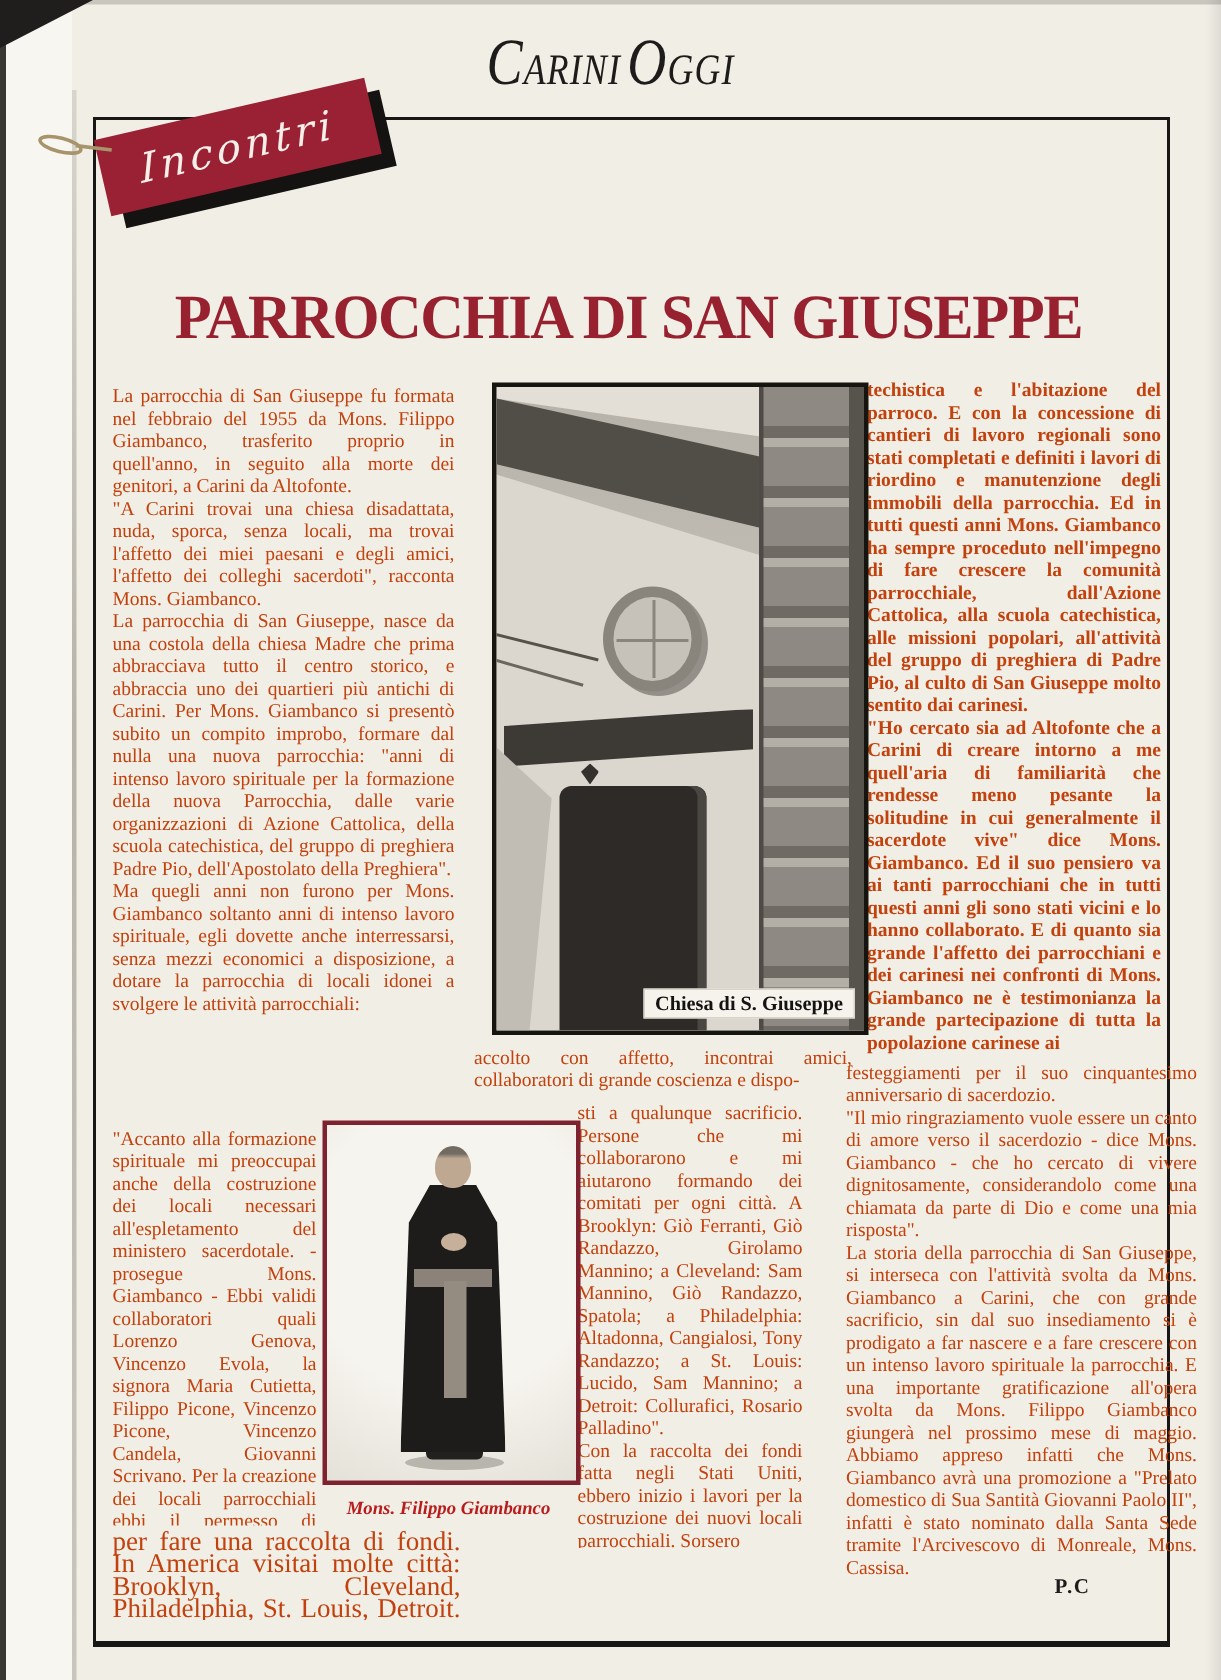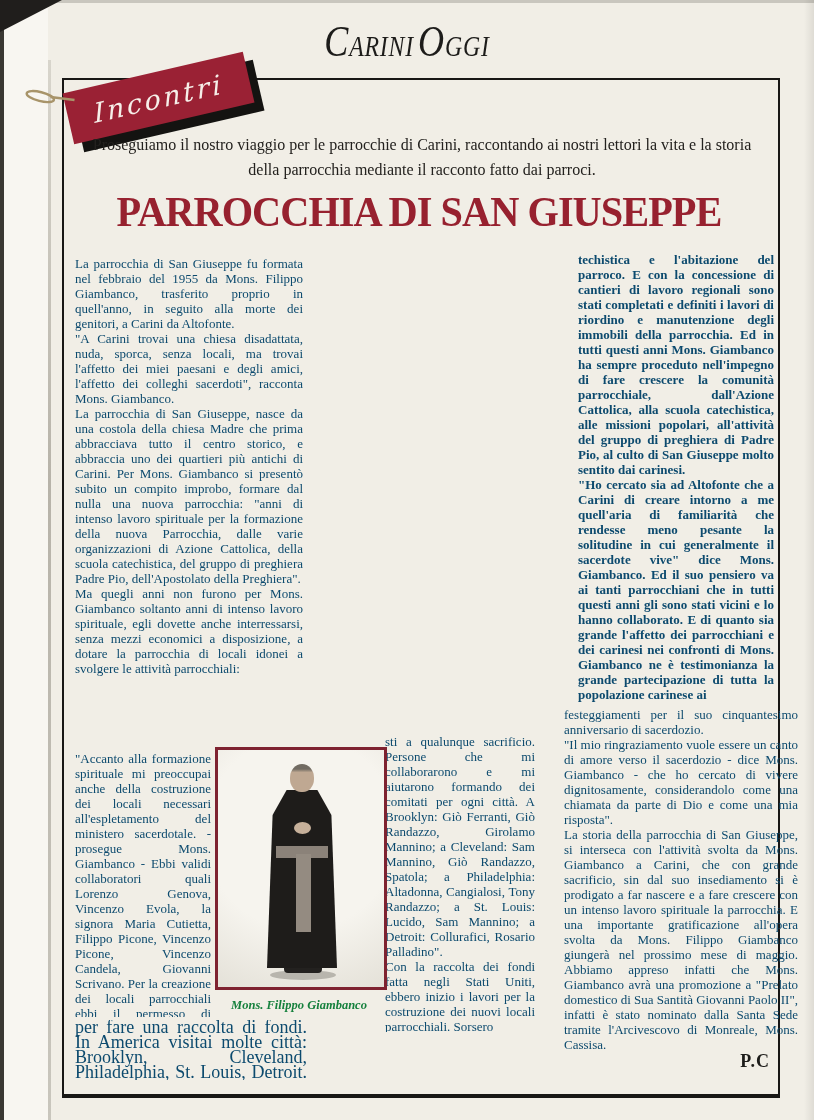--- a/index.html
+++ b/index.html
@@ -41,31 +41,31 @@
 
   
   .intro{position:absolute;left:92px;top:132px;width:660px;text-align:center;
          font-size:16px;line-height:25px;color:#23211e;}
   .headline{position:absolute;left:62px;top:188px;width:714px;text-align:center;
             font-size:42px;font-weight:bold;color:#97212f;letter-spacing:-1px;
             transform:scaleX(.96);}
 
   
   .txt{position:absolute;text-align:justify;font-size:13px;line-height:15px;
-       white-space:pre-line;overflow:hidden;color:#0c4a6e;}
+       white-space:pre-line;overflow:hidden;color:#c2410c;}
   #col1a{left:75px;top:256px;width:228px;height:494px;}
   #col1b{left:75px;top:751px;width:136px;height:266px;}
   #col1c{left:75px;top:1020px;width:232px;height:60px;font-size:18px;}
   #col2a{left:316px;top:697px;width:252px;height:36px;}
   #col2b{left:385px;top:734px;width:150px;height:298px;}
   #col2c{left:316px;top:1035px;width:252px;height:52px;font-size:13.5px;}
   #col3a{left:578px;top:252px;width:196px;height:454px;font-weight:bold;}
   #col3b{left:564px;top:707px;width:234px;height:346px;}
-  .byline{position:absolute;left:660px;top:1051px;width:110px;text-align:right;
-          font-weight:bold;font-size:18px;letter-spacing:1px;}
+  .byline{position:absolute;left:660px;top:1051px;width:110px;text-align:center;
+          font-weight:bold;font-size:14px;letter-spacing:1px;}
 
   
   .church{position:absolute;left:328px;top:255px;width:245px;height:429px;
           border:3px solid #15140f;background:linear-gradient(#b6b1a9,#d6d2c9);overflow:hidden;}
   .ch-roof{position:absolute;left:0;top:0;width:100%;height:30%;background:#514d47;
            clip-path:polygon(0 6%,100% 48%,100% 86%,0 40%);}
   .ch-sky{position:absolute;left:0;top:0;width:100%;height:10%;background:#e3dfd7;
           clip-path:polygon(0 0,100% 0,100% 100%,0 18%);}
   .ch-facade{position:absolute;left:0;top:10%;width:72%;height:90%;background:#dcd7ce;
              clip-path:polygon(0 4%,100% 18%,100% 100%,0 100%);}
@@ -101,21 +101,21 @@
            background:linear-gradient(#716b62 18%,#bfa892 30%);}
   .pr-body{position:absolute;left:49px;top:40px;width:70px;height:178px;background:#1e1c1a;
            clip-path:polygon(28% 0,72% 0,92% 14%,100% 100%,0 100%,8% 14%);}
   .pr-hands{position:absolute;left:76px;top:72px;width:17px;height:12px;border-radius:50%;background:#c6b09a;}
   .pr-sash{position:absolute;left:58px;top:96px;width:52px;height:12px;background:#8b8279;}
   .pr-sash2{position:absolute;left:78px;top:104px;width:15px;height:78px;background:#948b81;}
   .pr-feet{position:absolute;left:66px;top:214px;width:38px;height:9px;border-radius:4px;background:#23211f;}
   .pr-shadow{position:absolute;left:52px;top:220px;width:66px;height:10px;border-radius:50%;
              background:rgba(90,86,78,.35);}
   .priest-caption{position:absolute;left:209px;top:998px;width:180px;text-align:center;
-                  font-weight:bold;font-style:italic;font-size:12.5px;color:#15803d;}
+                  font-weight:bold;font-style:italic;font-size:12.5px;color:#b91c1c;}
 </style>
 </head>
 <body>
 
 <div id="page">
 
   <div class="edge-top"></div>
   <div class="edge-left"></div>
   <div class="page-lip"></div>
   <div class="crease"></div>
@@ -132,41 +132,58 @@
     <div class="banner-shadow"></div>
     <div class="banner">
       <span>Incontri</span>
     </div>
     <svg class="pin" width="52" height="22" viewBox="0 0 52 22">
       <ellipse cx="16" cy="11" rx="14" ry="4.5" fill="none" stroke="#a8946a" stroke-width="2.4"></ellipse>
       <line x1="26" y1="9" x2="50" y2="6" stroke="#a8946a" stroke-width="2.4"></line>
     </svg>
   </div>
 
-  <div class="intro">Proseguiamo il nostro viaggio per le parrocchie di Carini, raccontando ai nostri lettori la vita e la storia della parrocchia mediante il racconto fatto dai parroci.</div>
 
   <div class="headline">PARROCCHIA DI SAN GIUSEPPE</div>
 
   <div class="txt" id="col1a">La parrocchia di San Giuseppe fu formata nel febbraio del 1955 da Mons. Filippo Giambanco, trasferito proprio in quell'anno, in seguito alla morte dei genitori, a Carini da Altofonte.
 "A Carini trovai una chiesa disadattata, nuda, sporca, senza locali, ma trovai l'affetto dei miei paesani e degli amici, l'affetto dei colleghi sacerdoti", racconta Mons. Giambanco.
 La parrocchia di San Giuseppe, nasce da una costola della chiesa Madre che prima abbracciava tutto il centro storico, e abbraccia uno dei quartieri più antichi di Carini. Per Mons. Giambanco si presentò subito un compito improbo, formare dal nulla una nuova parrocchia: "anni di intenso lavoro spirituale per la formazione della nuova Parrocchia, dalle varie organizzazioni di Azione Cattolica, della scuola catechistica, del gruppo di preghiera Padre Pio, dell'Apostolato della Preghiera".
 Ma quegli anni non furono per Mons. Giambanco soltanto anni di intenso lavoro spirituale, egli dovette anche interressarsi, senza mezzi economici a disposizione, a dotare la parrocchia di locali idonei a svolgere le attività parrocchiali:</div>
   <div class="txt" id="col1b">"Accanto alla formazione spirituale mi preoccupai anche della costruzione dei locali necessari all'espletamento del ministero sacerdotale. - prosegue Mons. Giambanco - Ebbi validi collaboratori quali Lorenzo Genova, Vincenzo Evola, la signora Maria Cutietta, Filippo Picone, Vincenzo Picone, Vincenzo Candela, Giovanni Scrivano. Per la creazione dei locali parrocchiali ebbi il permesso di recarmi negli Stati Uniti</div>
   <div class="txt" id="col1c">per fare una raccolta di fondi. In America visitai molte città: Brooklyn, Cleveland, Philadelphia, St. Louis, Detroit. Ovunque</div>
 
+  <div class="txt" id="col2a">accolto con affetto, incontrai amici, collaboratori di grande coscienza e dispo-</div>
   <div class="txt" id="col2b">sti a qualunque sacrificio. Persone che mi collaborarono e mi aiutarono formando dei comitati per ogni città. A Brooklyn: Giò Ferranti, Giò Randazzo, Girolamo Mannino; a Cleveland: Sam Mannino, Giò Randazzo, Spatola; a Philadelphia: Altadonna, Cangialosi, Tony Randazzo; a St. Louis: Lucido, Sam Mannino; a Detroit: Collurafici, Rosario Palladino".
 Con la raccolta dei fondi fatta negli Stati Uniti, ebbero inizio i lavori per la costruzione dei nuovi locali parrocchiali. Sorsero</div>
 
   <div class="txt" id="col3a">techistica e l'abitazione del parroco. E con la concessione di cantieri di lavoro regionali sono stati completati e definiti i lavori di riordino e manutenzione degli immobili della parrocchia. Ed in tutti questi anni Mons. Giambanco ha sempre proceduto nell'impegno di fare crescere la comunità parrocchiale, dall'Azione Cattolica, alla scuola catechistica, alle missioni popolari, all'attività del gruppo di preghiera di Padre Pio, al culto di San Giuseppe molto sentito dai carinesi.
 "Ho cercato sia ad Altofonte che a Carini di creare intorno a me quell'aria di familiarità che rendesse meno pesante la solitudine in cui generalmente il sacerdote vive" dice Mons. Giambanco. Ed il suo pensiero va ai tanti parrocchiani che in tutti questi anni gli sono stati vicini e lo hanno collaborato. E di quanto sia grande l'affetto dei parrocchiani e dei carinesi nei confronti di Mons. Giambanco ne è testimonianza la grande partecipazione di tutta la popolazione carinese ai</div>
   <div class="txt" id="col3b">festeggiamenti per il suo cinquantesimo anniversario di sacerdozio.
 "Il mio ringraziamento vuole essere un canto di amore verso il sacerdozio - dice Mons. Giambanco - che ho cercato di vivere dignitosamente, considerandolo come una chiamata da parte di Dio e come una mia risposta".
 La storia della parrocchia di San Giuseppe, si interseca con l'attività svolta da Mons. Giambanco a Carini, che con grande sacrificio, sin dal suo insediamento si è prodigato a far nascere e a fare crescere con un intenso lavoro spirituale la parrocchia. E una importante gratificazione all'opera svolta da Mons. Filippo Giambanco giungerà nel prossimo mese di maggio. Abbiamo appreso infatti che Mons. Giambanco avrà una promozione a "Prelato domestico di Sua Santità Giovanni Paolo II", infatti è stato nominato dalla Santa Sede tramite l'Arcivescovo di Monreale, Mons. Cassisa.</div>
   <div class="byline">P.C</div>
 
+  <div class="church">
+    <div class="ch-sky"></div>
+    <div class="ch-roof"></div>
+    <div class="ch-facade"></div>
+    <div class="ch-rail"></div>
+    <div class="ch-rail2"></div>
+    <div class="ch-oculus"></div>
+    <div class="ch-lintel"></div>
+    <div class="ch-lamp1"></div>
+    <div class="ch-lamp2"></div>
+    <div class="ch-portal"></div>
+    <div class="ch-wall"></div>
+    <div class="ch-bldg"></div>
+    <div class="ch-bldg-edge"></div>
+    <div class="ch-dark-right"></div>
+    <div class="ch-caption">Chiesa di S. Giuseppe</div>
+  </div>
 
   <div class="priest">
     <div class="pr-shadow"></div>
     <div class="pr-feet"></div>
     <div class="pr-body"></div>
     <div class="pr-sash"></div>
     <div class="pr-sash2"></div>
     <div class="pr-hands"></div>
     <div class="pr-head"></div>
   </div>

